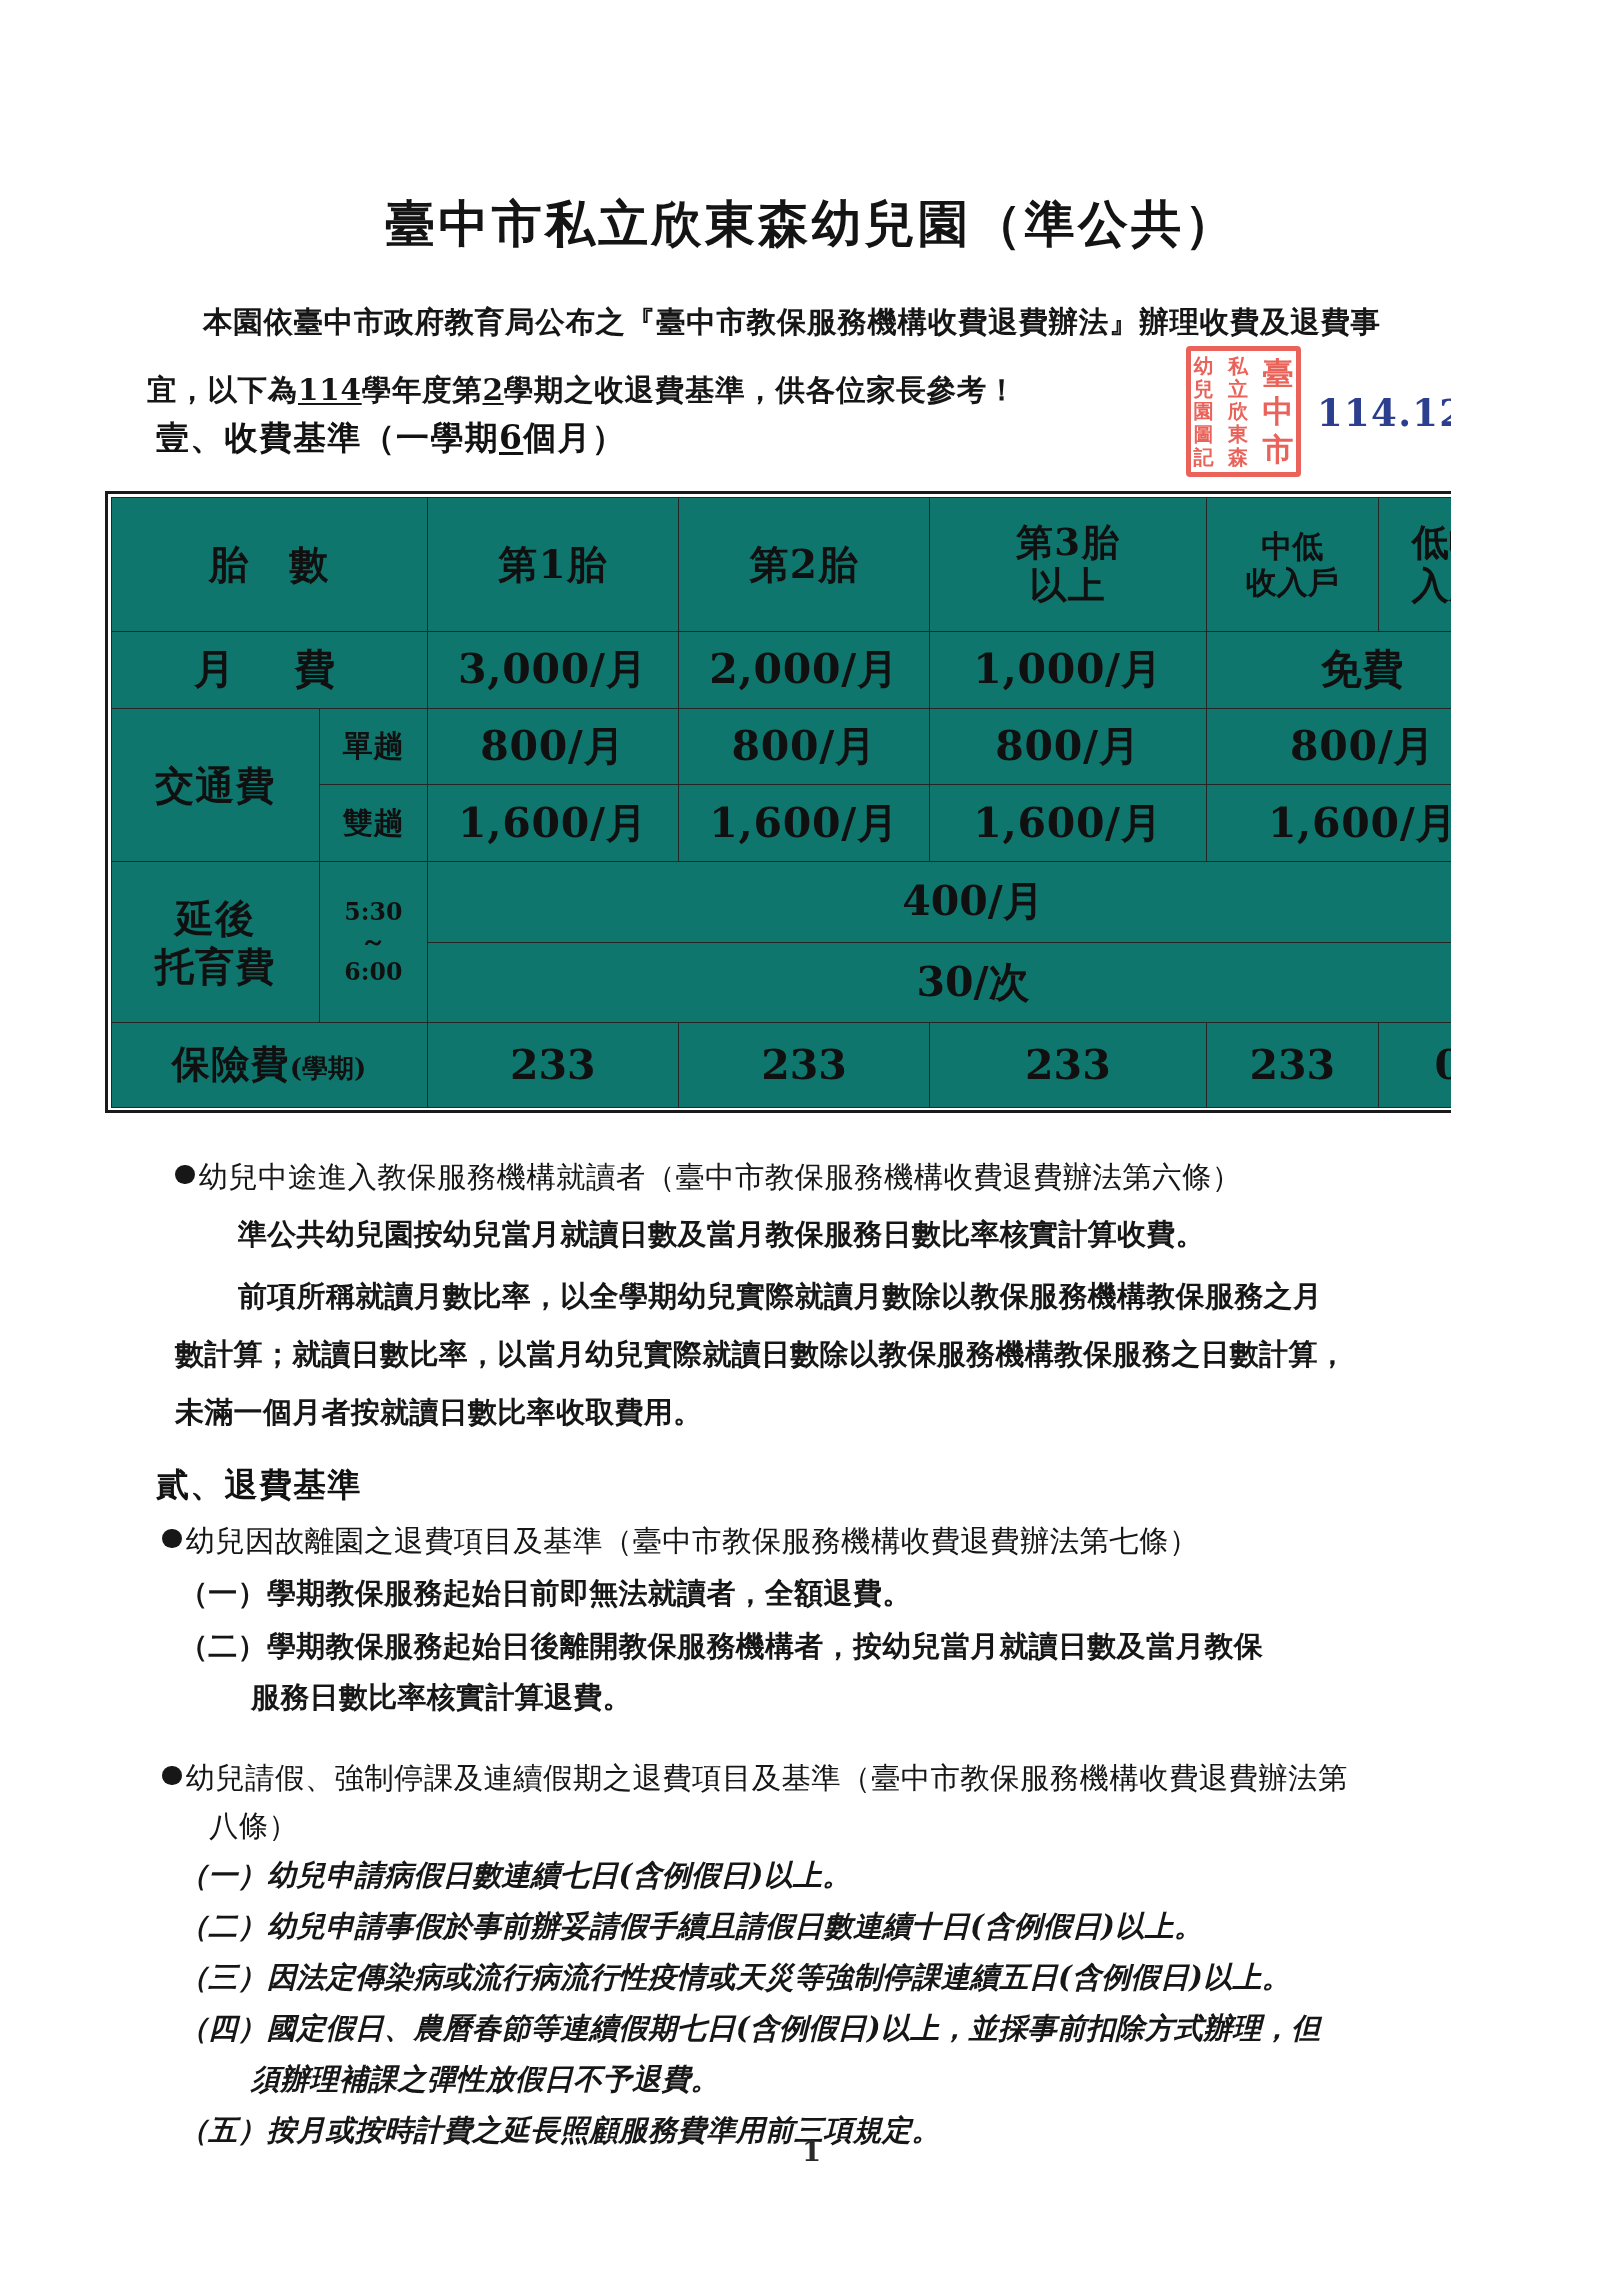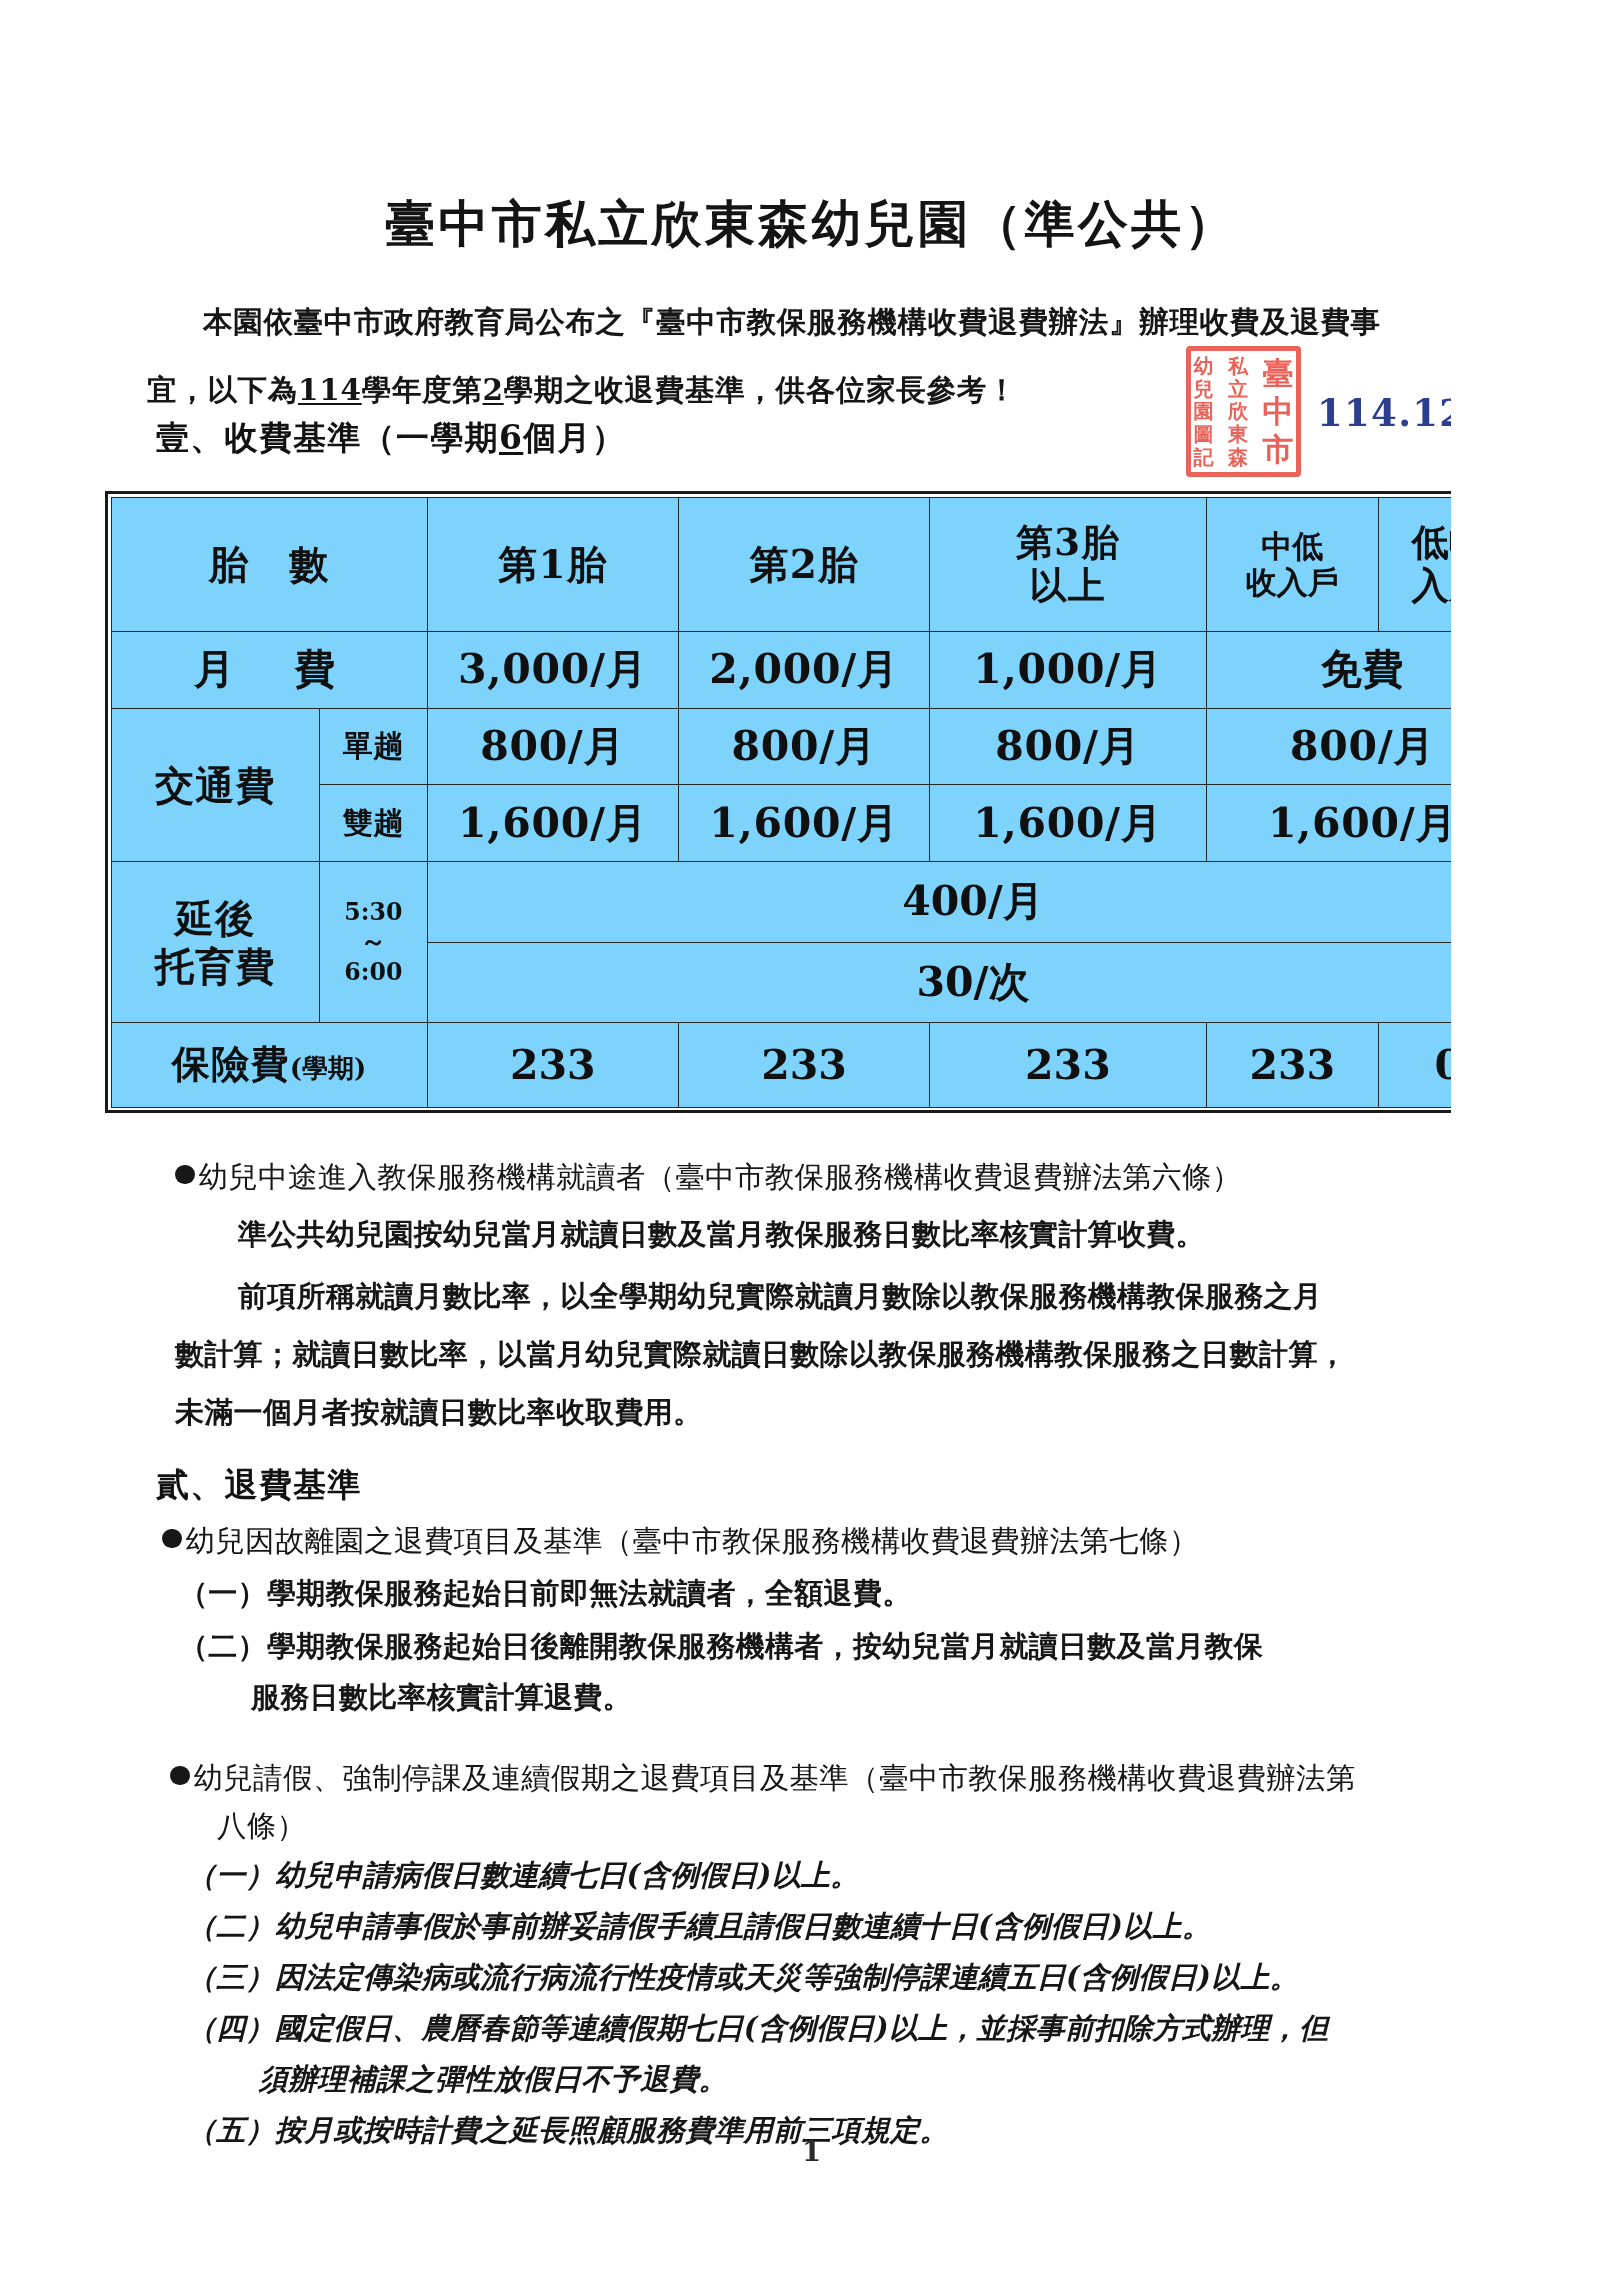--- a/index.html
+++ b/index.html
@@ -113,21 +113,21 @@
     width: 1420px;
     border: 3.3px solid #1a1a1a;
     padding: 2.6px;
     box-sizing: border-box;
     background: #fff;
   }
   table.fee {
     width: 100%;
     border-collapse: collapse;
     table-layout: fixed;
-    background: #7dd3fc;
+    background: #0f766e;
   }
   table.fee td, table.fee th {
     border: 1.3px solid #262626;
     text-align: center;
     vertical-align: middle;
     font-weight: 700;
     color: #101010;
     padding: 1.3px 0;
   }
   .c-label  { width: 190px; }
@@ -188,21 +188,21 @@
     padding-left: 17px;
   }
   .num-item .cont { display: block; padding-left: 72px; }
 
   #blk-mid { top: 1153px; left: 175px; width: 1348px; }
   #blk-mid .body-para { margin-top: 3.9px; }
 
   #blk-refund1 { top: 1517px; left: 162px; width: 1348px; }
   #blk-refund1 .num-item { margin-top: 2.6px; }
 
-  #blk-refund2 { top: 1754px; left: 170px; width: 1368px; }
+  #blk-refund2 { top: 1754px; left: 162px; width: 1368px; }
   #blk-refund2 .num-item { margin-top: 0; font-style: italic; }
 
   .page-number {
     position: absolute;
     top: 2135px;
     left: 0;
     width: 1623px;
     text-align: center;
     font-size: 27.5px;
     color: #2a2a2a;

